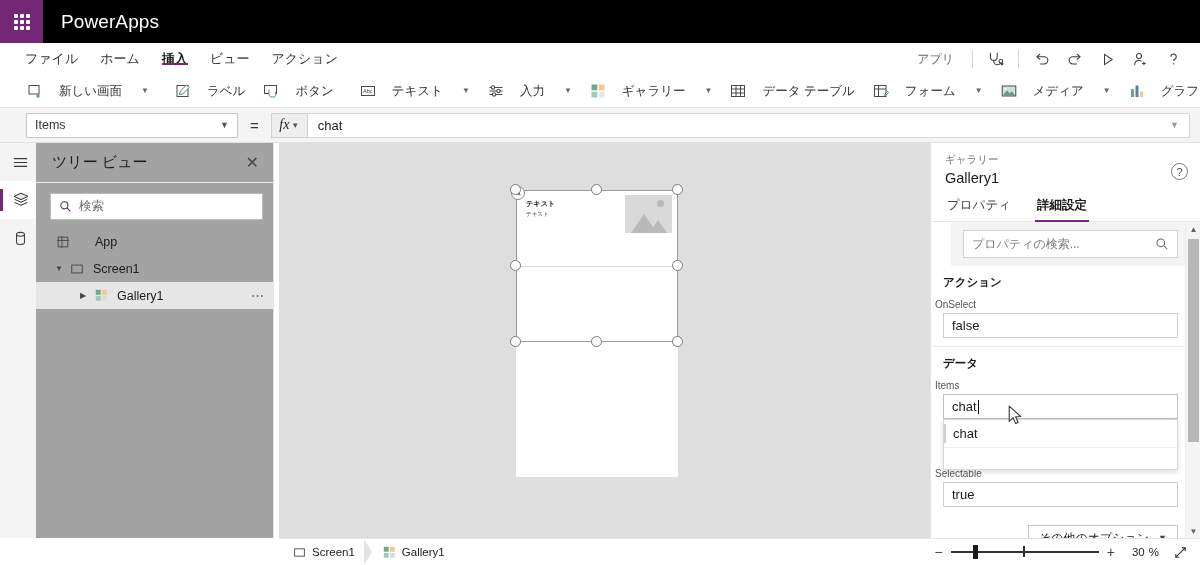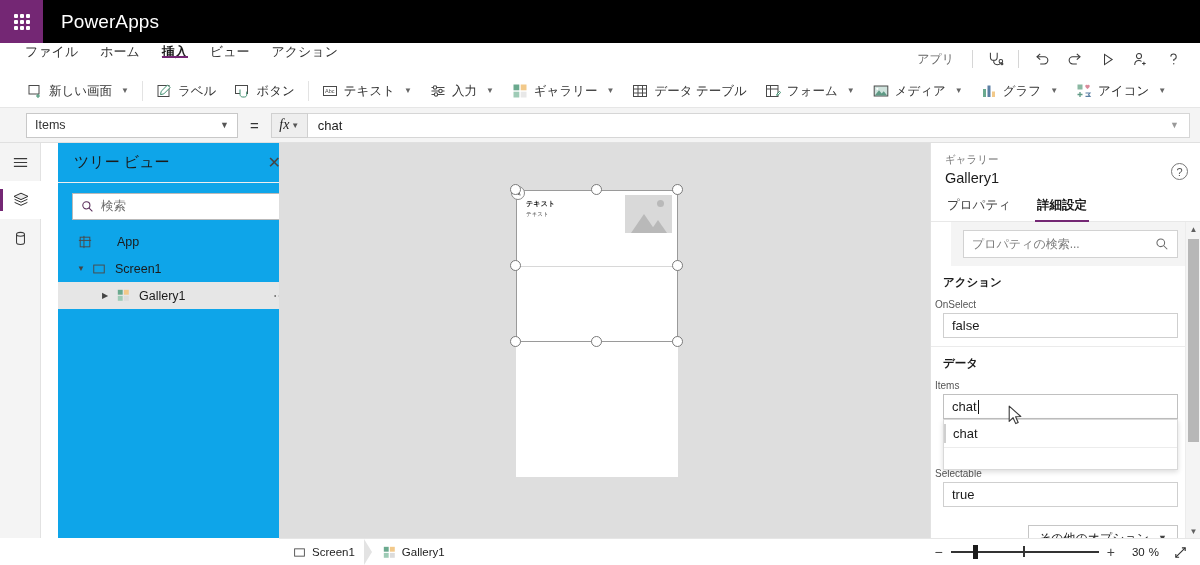--- a/index.html
+++ b/index.html
@@ -30,21 +30,21 @@
   .app-title {
     color: #ffffff; font-size: 19px; margin-left: 18px;
     letter-spacing: .1px; font-weight: 400;
   }
 
   
   .menubar {
     position: absolute; top: 43px; left: 0; width: 1200px; height: 32px;
     background: #ffffff; display: flex; align-items: stretch;
   }
-  .menu-left { display: flex; align-items: flex-start; padding-left: 14px; }
+  .menu-left { display: flex; align-items: center; padding-left: 14px; }
   .menu-item {
     padding: 0 11px; display: flex; align-items: center; position: relative;
     font-size: 13px; color: #333333; cursor: pointer; white-space: nowrap;
   }
   .menu-item.active { color: #1b1b1b; font-weight: 600; }
   .menu-item.active::after {
     content: ""; position: absolute; left: 11px; right: 11px; bottom: 3px;
     height: 2px; background: #742774;
   }
   .menu-right {
@@ -58,21 +58,21 @@
   }
 
   
   .ribbon {
     position: absolute; top: 75px; left: 0; width: 1200px; height: 33px;
     background: #ffffff; border-bottom: 1px solid #e6e6e6;
     display: flex; align-items: center; padding-left: 18px;
   }
   .rb-item {
     display: flex; align-items: center; height: 28px; padding: 0 9px;
-    font-size: 12.5px; color: #333; cursor: pointer; white-space: nowrap; gap: 6px;
+    font-size: 12.5px; color: #333; cursor: pointer; white-space: nowrap; gap: 16px;
   }
   .rb-icon { width: 16px; height: 16px; display: block; flex: 0 0 16px; }
   .rb-caret { font-size: 8px; color: #666; margin-left: 3px; line-height: 1; }
   .rb-sep { width: 1px; height: 20px; background: #e3e3e3; margin: 0 4px; }
 
   
   .formulabar {
     position: absolute; top: 108px; left: 0; width: 1200px; height: 35px;
     background: #f4f4f4; border-bottom: 1px solid #e0e0e0;
     display: flex; align-items: center; padding: 0 10px;
@@ -108,22 +108,22 @@
     display: flex; align-items: center; justify-content: center; cursor: pointer;
     color: #3b3b3b;
   }
   .rail-btn.sel { background: #ffffff; }
   .rail-btn.sel::before {
     content: ""; position: absolute; left: 0; top: 8px; bottom: 8px; width: 3px; background: #742774;
   }
 
   
   .treepanel {
-    position: absolute; top: 143px; left: 58px; width: 238px; height: 395px;
-    background: #0ea5e9; border-right: 1px solid #e2e2e2;
+    position: absolute; top: 143px; left: 36px; width: 238px; height: 395px;
+    background: #a3a3a3; border-right: 1px solid #e2e2e2;
   }
   .tree-header {
     height: 40px; display: flex; align-items: center; padding: 0 10px 0 16px;
     border-bottom: 1px solid #eeeeee;
   }
   .tree-title { font-size: 15px; color: #1b1b1b; font-weight: 400; }
   .tree-close { margin-left: auto; font-size: 16px; color: #444; cursor: pointer; line-height: 1; padding: 4px; }
   .tree-searchwrap { padding: 10px 10px 8px 14px; }
   .tree-search {
     height: 27px; border: 1px solid #b9b9b9; background: #fff;

